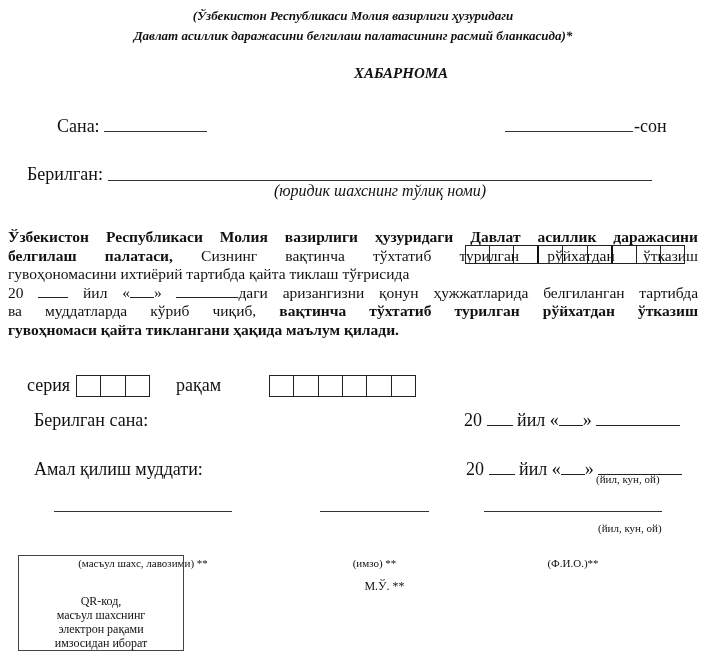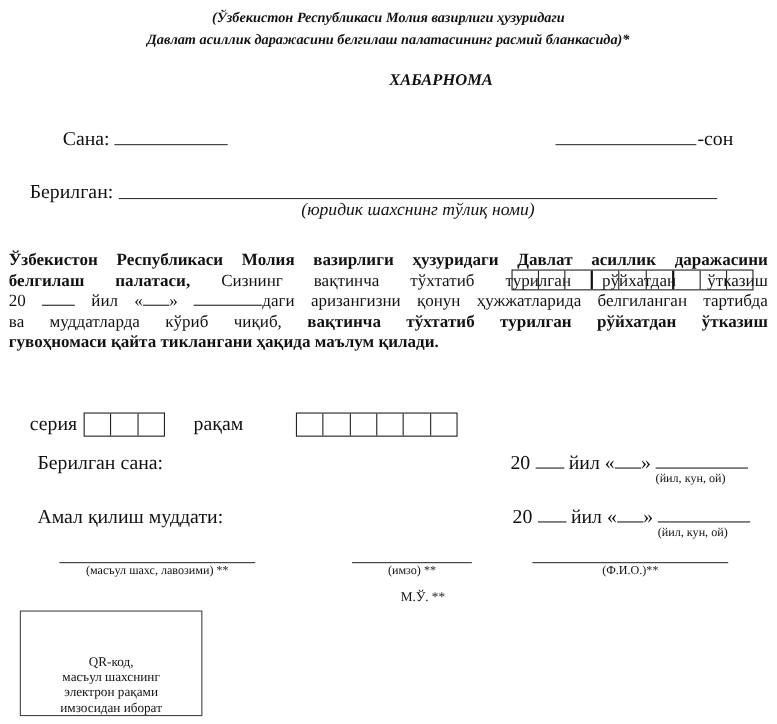--- a/index.html
+++ b/index.html
@@ -3,21 +3,21 @@
 <meta charset="utf-8">
 <style>
   html, body { margin:0; padding:0; background:#ffffff; }
   body { width:706px; height:658px; position:relative; overflow:hidden;
          font-family:"Liberation Serif", "DejaVu Serif", serif; color:#111; }
   .abs { position:absolute; white-space:nowrap; }
   .hdr { font-style:italic; font-weight:bold; font-size:13px; text-align:center; left:0; width:706px; }
   .title { font-style:italic; font-weight:bold; font-size:15px; text-align:center; left:0; width:706px; }
   .lbl { font-size:18px; }
   .line { position:absolute; border-bottom:1px solid #333; height:0; }
-  .caption { font-size:11px; text-align:center; }
+  .caption { font-size:11px; text-align:center;margin-top:44px; }
   .caption-it { font-size:16px; font-style:italic; text-align:center; }
   .para { position:absolute; left:8px; width:690px; font-size:15.5px; line-height:18.6px; text-align:justify; }
   .para .row { display:block; text-align:justify; text-align-last:justify; height:18.6px; white-space:nowrap; overflow:visible; }
   .para .row.last { text-align-last:left; }
   .b { font-weight:bold; }
   .boxes { position:absolute; display:flex; border:1.2px solid #222; box-sizing:border-box; }
   .boxes .cell { flex:1; border-right:1.2px solid #222; box-sizing:border-box; }
   .boxes .cell:last-child { border-right:none; }
   .boxes .cell.thick { border-right:2.4px solid #111; }
   .ul { display:inline-block; border-bottom:1px solid #222; height:12px; vertical-align:baseline; }
@@ -36,20 +36,21 @@
 <div class="line" style="left:505px; top:131px; width:128px;"></div>
 <div class="abs lbl" style="left:634px; top:116px;">-сон</div>
 
 <div class="abs lbl" style="left:27px; top:164px;">Берилган:</div>
 <div class="line" style="left:108px; top:180px; width:544px;"></div>
 <div class="abs caption-it" style="left:108px; width:544px; top:182px;">(юридик шахснинг тўлиқ номи)</div>
 
 <div class="para" style="top:228px;">
   <span class="row b">Ўзбекистон Республикаси Молия вазирлиги ҳузуридаги Давлат асиллик даражасини</span>
   <span class="row"><span class="b">белгилаш палатаси,</span><span> Сизнинг вақтинча тўхтатиб турилган рўйхатдан ўтказиш</span></span>
+  <span class="row last"><span>гувоҳономасини ихтиёрий тартибда қайта тиклаш тўғрисида</span></span>
   <span class="row"><span>20</span> <span class="ul" style="width:30px;"></span> <span>йил «</span><span class="ul" style="width:24px;"></span><span>»</span> <span class="ul" style="width:62px;"></span><span>даги аризангизни қонун ҳужжатларида белгиланган тартибда</span></span>
   <span class="row"><span>ва муддатларда кўриб чиқиб,</span><span class="b"> вақтинча тўхтатиб турилган рўйхатдан ўтказиш</span></span>
   <span class="row last b">гувоҳномаси қайта тиклангани ҳақида маълум қилади.</span>
 </div>
 
 <div class="boxes" style="left:465px; top:245px; width:220px; height:19px;">
   <div class="cell"></div>
   <div class="cell"></div>
   <div class="cell thick"></div>
   <div class="cell"></div>

